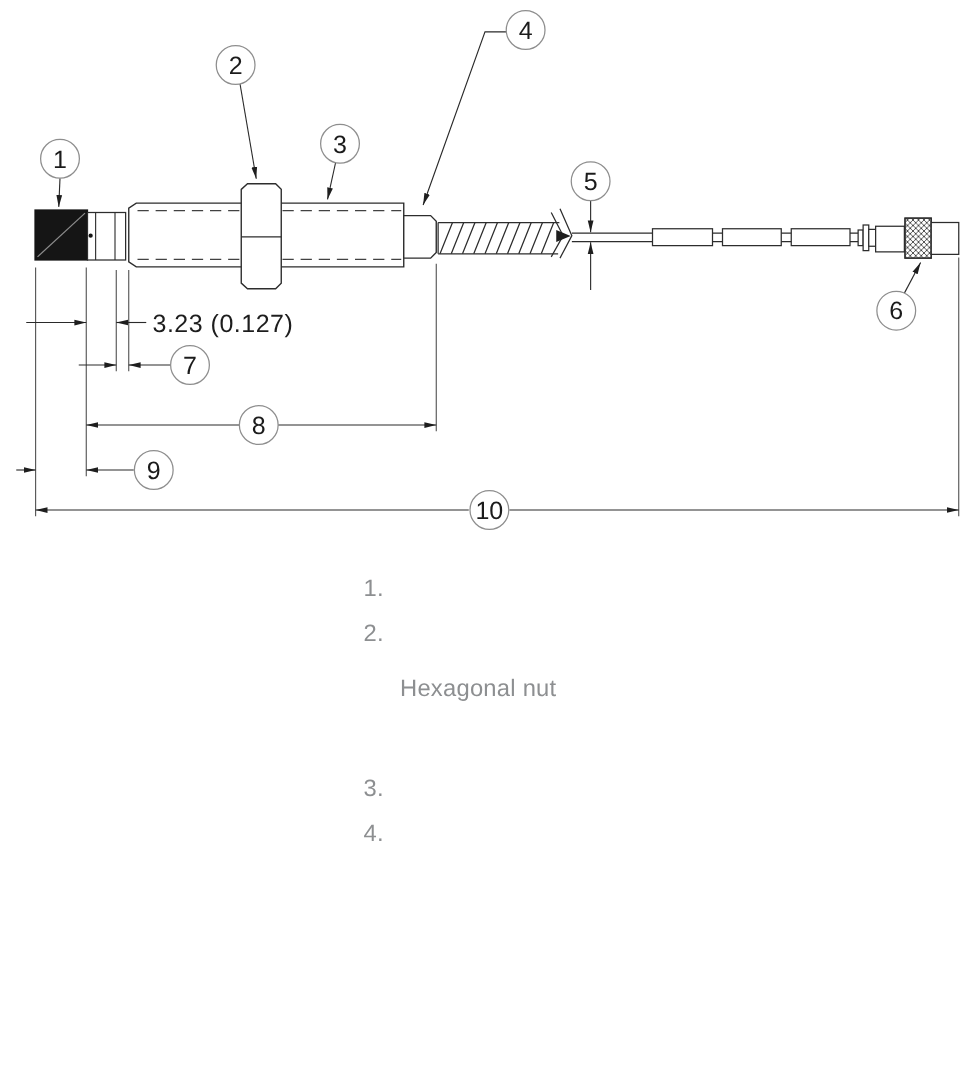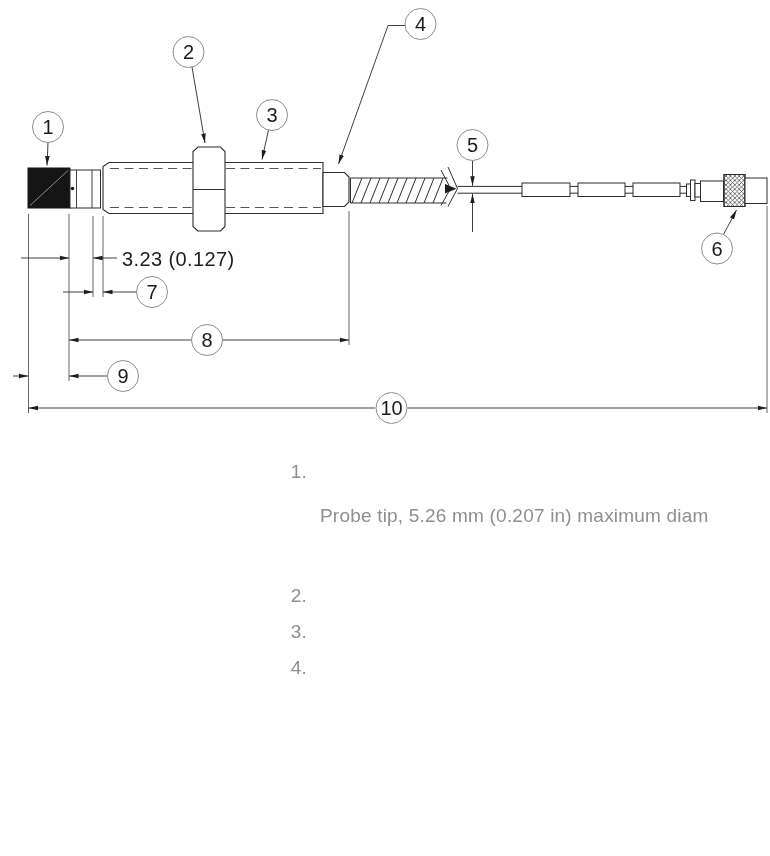--- a/index.html
+++ b/index.html
@@ -164,26 +164,26 @@
     <line x1="407.5" y1="408" x2="767" y2="408" stroke="#2a2a2a" stroke-width="0.9" marker-end="url(#ah)"></line>
     <circle cx="391.5" cy="408" r="15.5" fill="#ffffff" stroke="#8e8e8e" stroke-width="1"></circle>
     <text class="callout-num" x="391.5" y="415">10</text>
   </g>
 </svg>
 </div>
 
 <div class="legend">
   <div class="row">
     <div class="num">1.</div>
-    <div class="txt">
-      <div>Probe tip, 5.26 mm (0.207 in) maximum diam</div>
-    </div>
   </div>
   <div class="row">
     <div class="num">2.</div>
+    <div class="txt">
+      <div>Hexagonal nut</div>
+    </div>
   </div>
   <div class="row">
     <div class="num">3.</div>
   </div>
   <div class="row">
     <div class="num">4.</div>
     <div class="txt">
       
     </div>
   </div>

